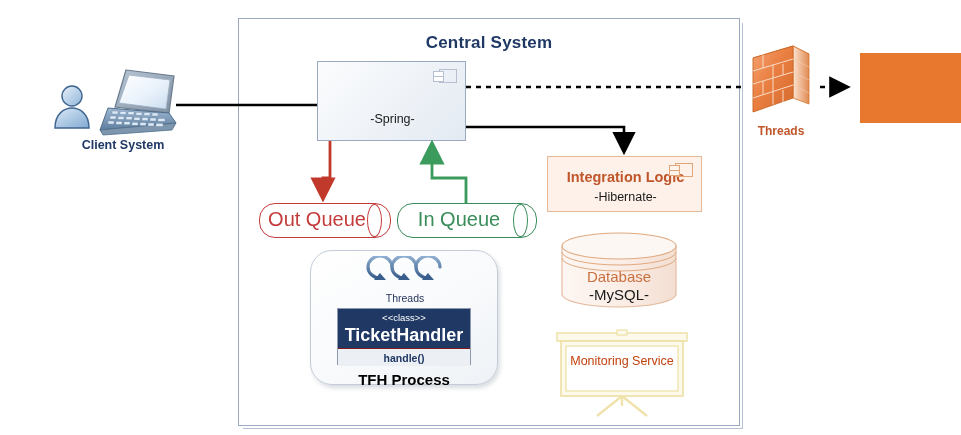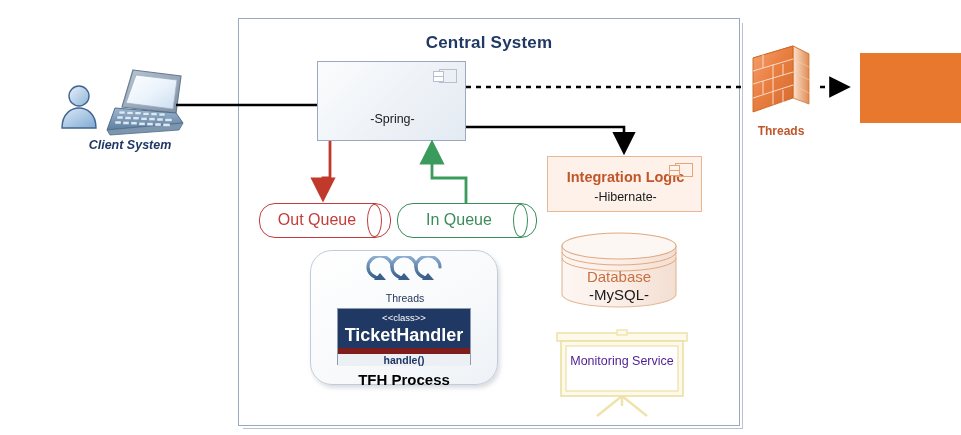--- a/index.html
+++ b/index.html
@@ -113,21 +113,21 @@
     width: 13px; height: 31px;
     border: 1px solid currentColor;
     border-radius: 50% / 50%;
     border-left-color: currentColor;
     background: transparent;
   }
   .queue .label {
     position: absolute; left: 0; top: 0;
     width: 100%; height: 33px;
     display: flex; align-items: center; justify-content: center;
-    font-size: 16px;
+    font-size: 20px;
     padding-right: 14px;
     box-sizing: border-box;
   }
   #out-queue { left: 219px; top: 203px; width: 130px; color: #c43b3b; }
   #in-queue  { left: 357px; top: 203px; width: 138px; color: #3a8c5a; }
 
   
   #tfh-process {
     left: 270px; top: 250px;
     width: 188px; height: 135px;
@@ -166,46 +166,46 @@
     text-align: center; font-size: 9.5px; color: #ffffff;
   }
   #th-name {
     position: absolute; left: 0; top: 16px; width: 100%;
     text-align: center; font-size: 18px; font-weight: bold; color: #ffffff;
   }
   #th-op {
     position: absolute; left: 0; top: 39px;
     width: 100%; height: 18px;
     background: #eceff3;
-    border-top: 6px solid #7f1d1d;
+    border-top: 1px solid #7f1d1d;
     display: flex; align-items: center; justify-content: center;
     font-size: 10.5px; font-weight: bold; color: #1f3864;
     box-sizing: border-box;
   }
 
   
   #database { left: 518px; top: 232px; width: 122px; height: 78px; }
   #db-label-1 {
     position: absolute; left: 0; top: 36px; width: 122px;
     text-align: center; font-size: 15px; color: #c9703f;
   }
   #db-label-2 {
     position: absolute; left: 0; top: 54px; width: 122px;
     text-align: center; font-size: 15px; color: #1a1a1a;
   }
 
   
   #monitoring { left: 511px; top: 328px; width: 142px; height: 92px; }
   #mon-label {
     position: absolute; left: 0; top: 26px; width: 142px;
-    text-align: center; font-size: 12.5px; color: #4c1d95;
-  }
-
-  
-  #client-system { left: 15px; top: 66px; width: 150px; height: 92px; font-style: italic; }
+    text-align: center; font-size: 12.5px; color: #c2410c;
+  }
+
+  
+  #client-system { left: 8px; top: 66px; width: 150px; height: 92px; }
   #client-label {
     position: absolute; left: 0; top: 72px; width: 150px;
     text-align: center; font-size: 12.5px; font-weight: bold; color: #1f3864;
   }
 
   
   #firewall { left: 703px; top: 44px; width: 76px; height: 100px; }
   #firewall-label {
     position: absolute; left: 0; top: 80px; width: 76px;
     text-align: center; font-size: 12px; font-weight: bold; color: #c0562a;

